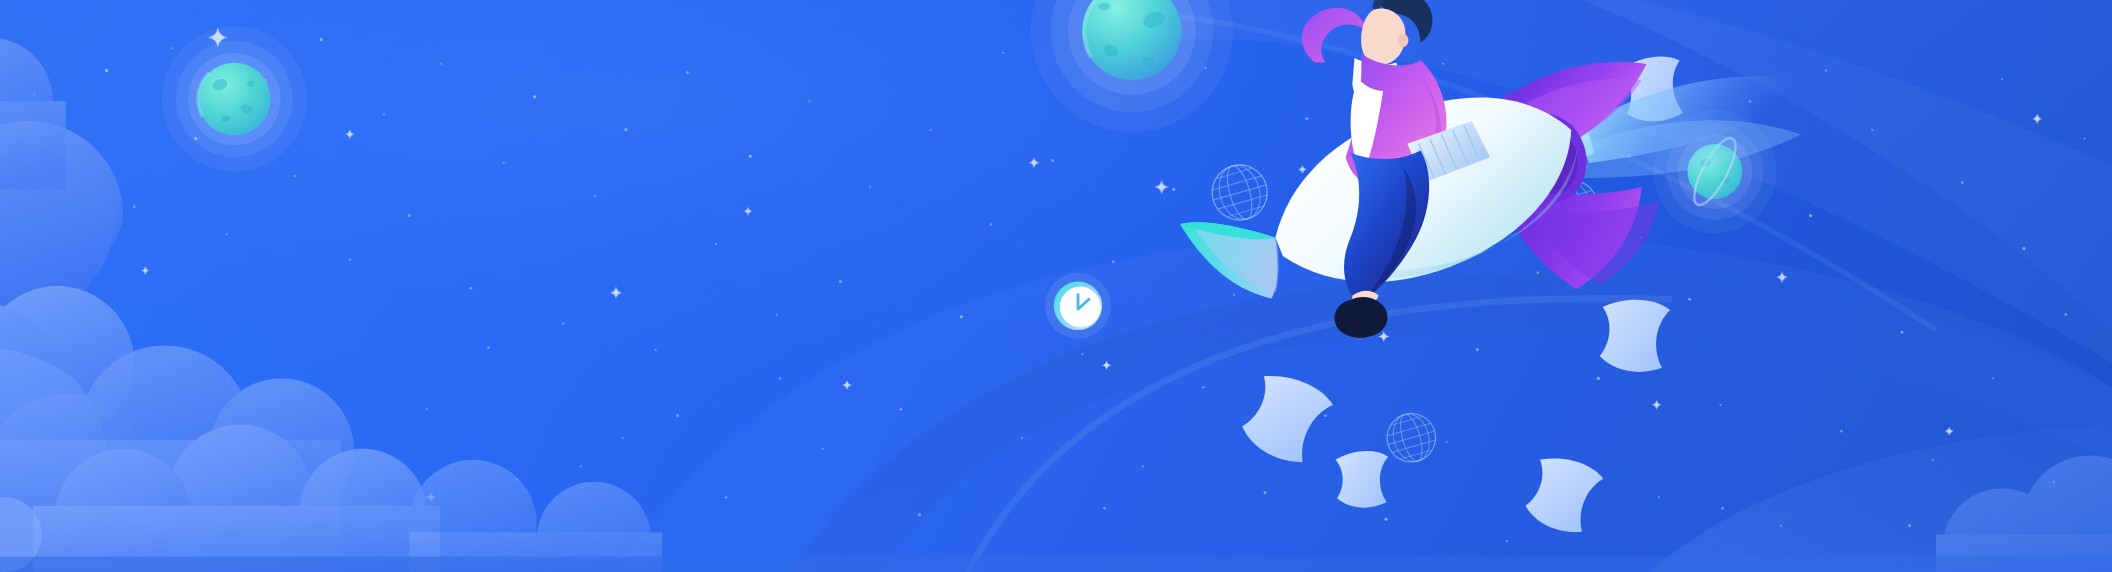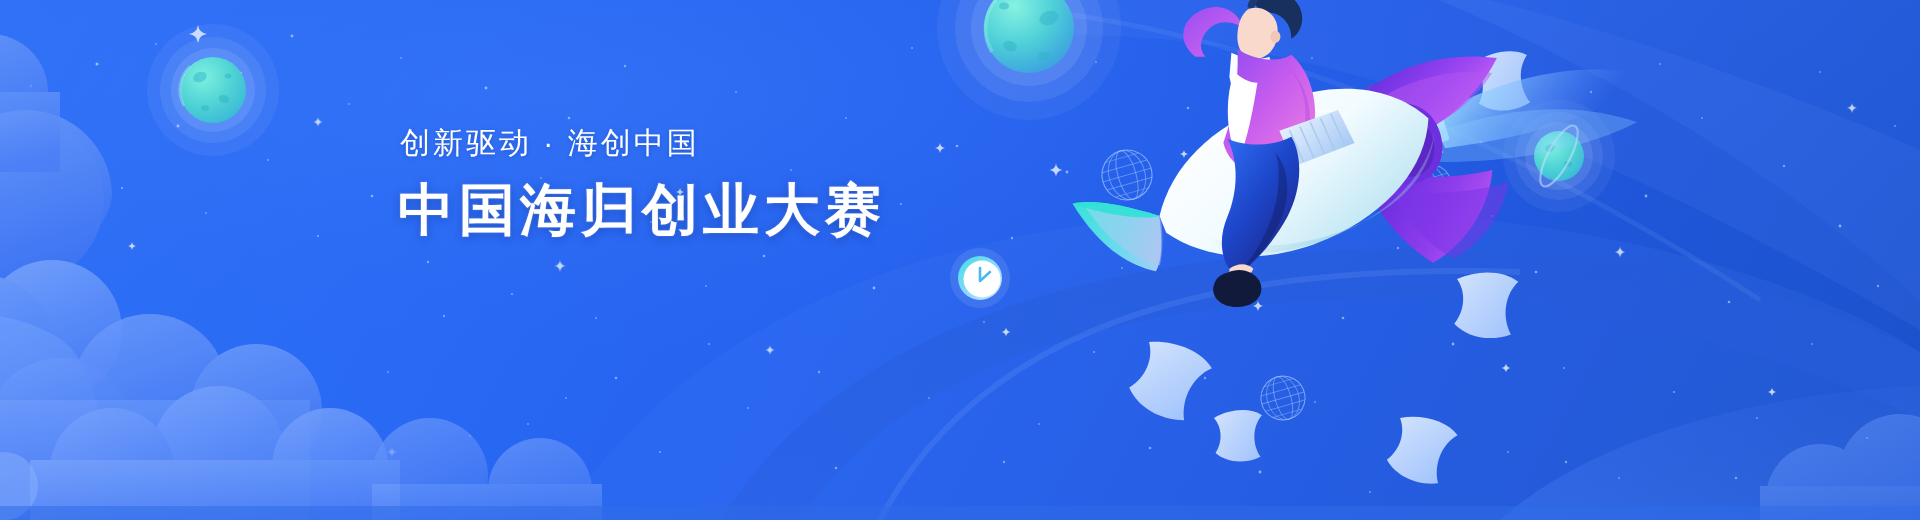--- a/index.html
+++ b/index.html
@@ -602,19 +602,15 @@
         <path d="M40,126 C58,134 86,134 104,124 C116,144 114,178 100,204 C86,230 66,252 48,264 C34,250 30,228 40,204 C50,180 52,150 40,126 Z" fill="url(#pantsG)"></path>
         <path d="M88,140 C102,156 104,184 92,210 C82,232 66,250 52,260 C70,240 86,210 90,182 C92,164 92,150 88,140 Z" fill="#101c64" opacity=".45"></path>
 
         <path d="M42,256 C50,250 60,250 66,256 C62,266 50,268 42,262 Z" fill="#f8d9cb"></path>
 
         <path d="M40,260 C52,254 66,258 72,268 C78,280 70,292 54,294 C36,296 24,286 26,274 C28,266 32,262 40,260 Z" fill="#121a3c"></path>
       </g>
     </g>
   </svg>
 
-  <div class="text-block">
-    <div class="subtitle">创新驱动 · 海创中国</div>
-    <div class="title">中国海归创业大赛</div>
-  </div>
 
   <div class="bottom-rule"></div>
 </div>
 
 </body></html>

